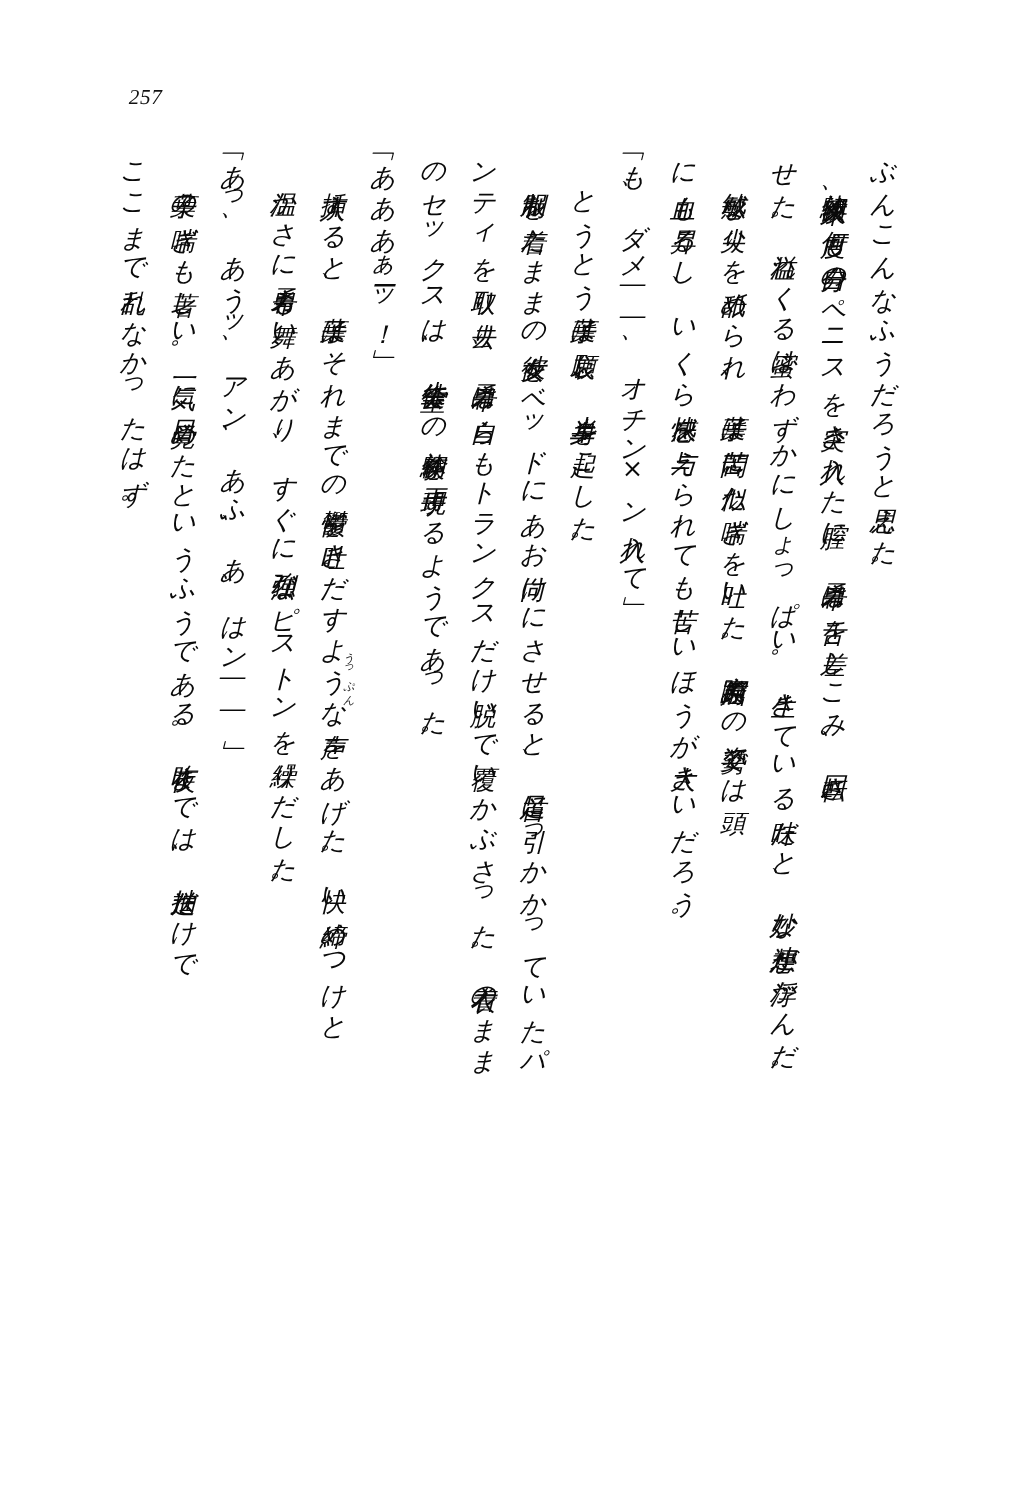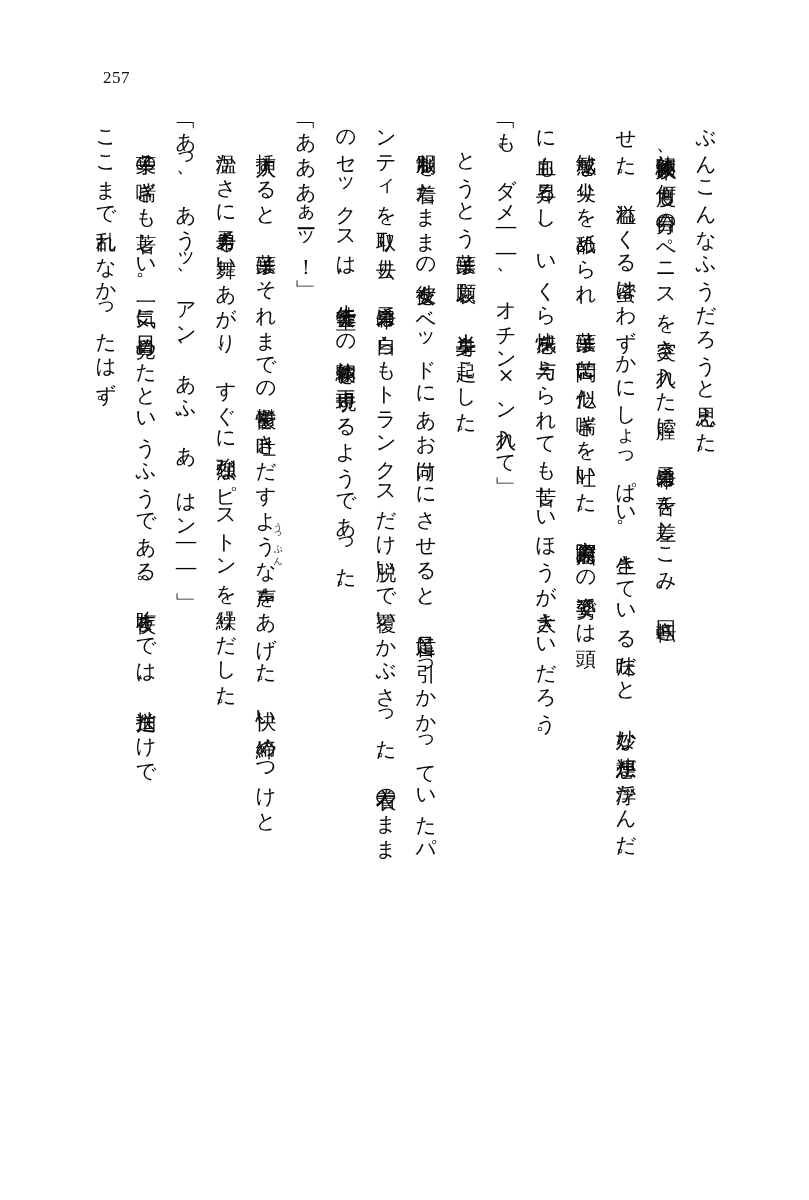--- a/index.html
+++ b/index.html
@@ -13,20 +13,21 @@
     font-family: "Liberation Serif", "DejaVu Serif", serif;
     color: #000000;
     overflow: hidden;
   }
   .page {
     position: relative;
     width: 809px;
     height: 1200px;
     background: #ffffff;
     box-sizing: border-box;
+    font-style: italic;
   }
   .page-number {
     position: absolute;
     top: 68px;
     left: 103px;
     font-size: 17px;
     font-family: "Liberation Serif", "DejaVu Serif", serif;
     letter-spacing: 0.5px;
     color: #111111;
   }

